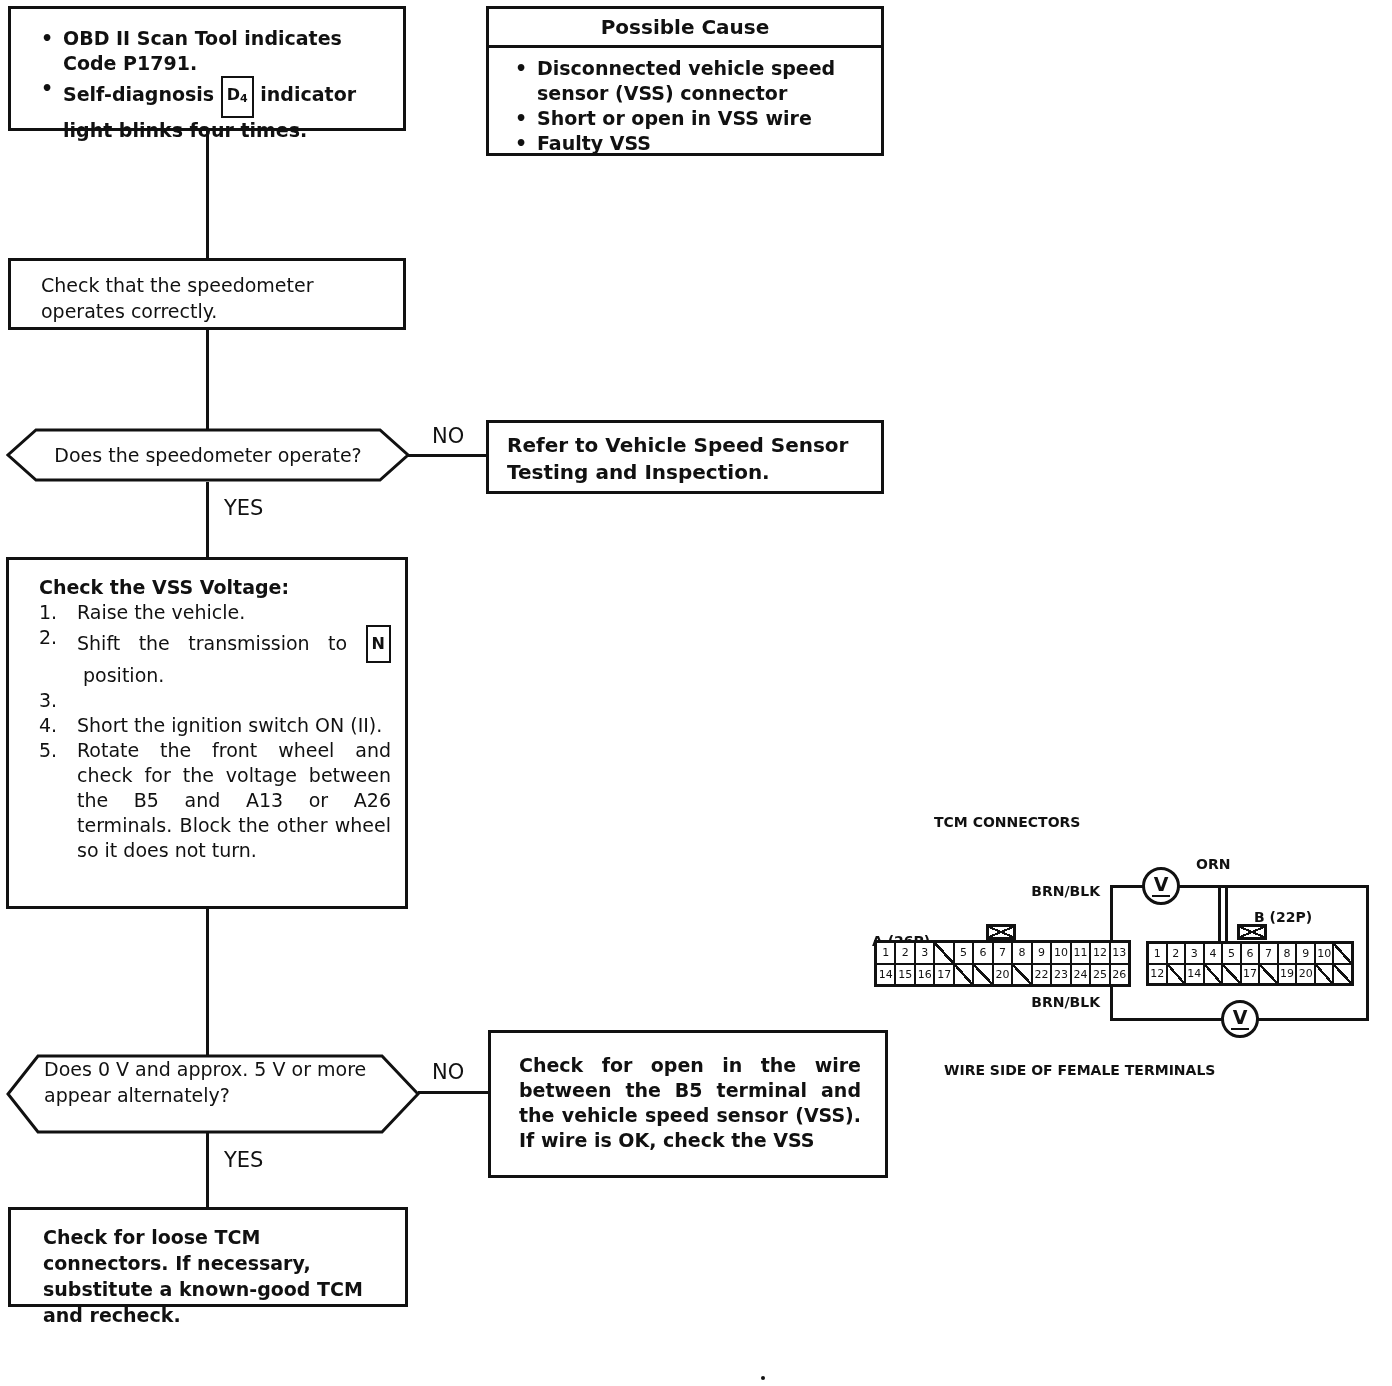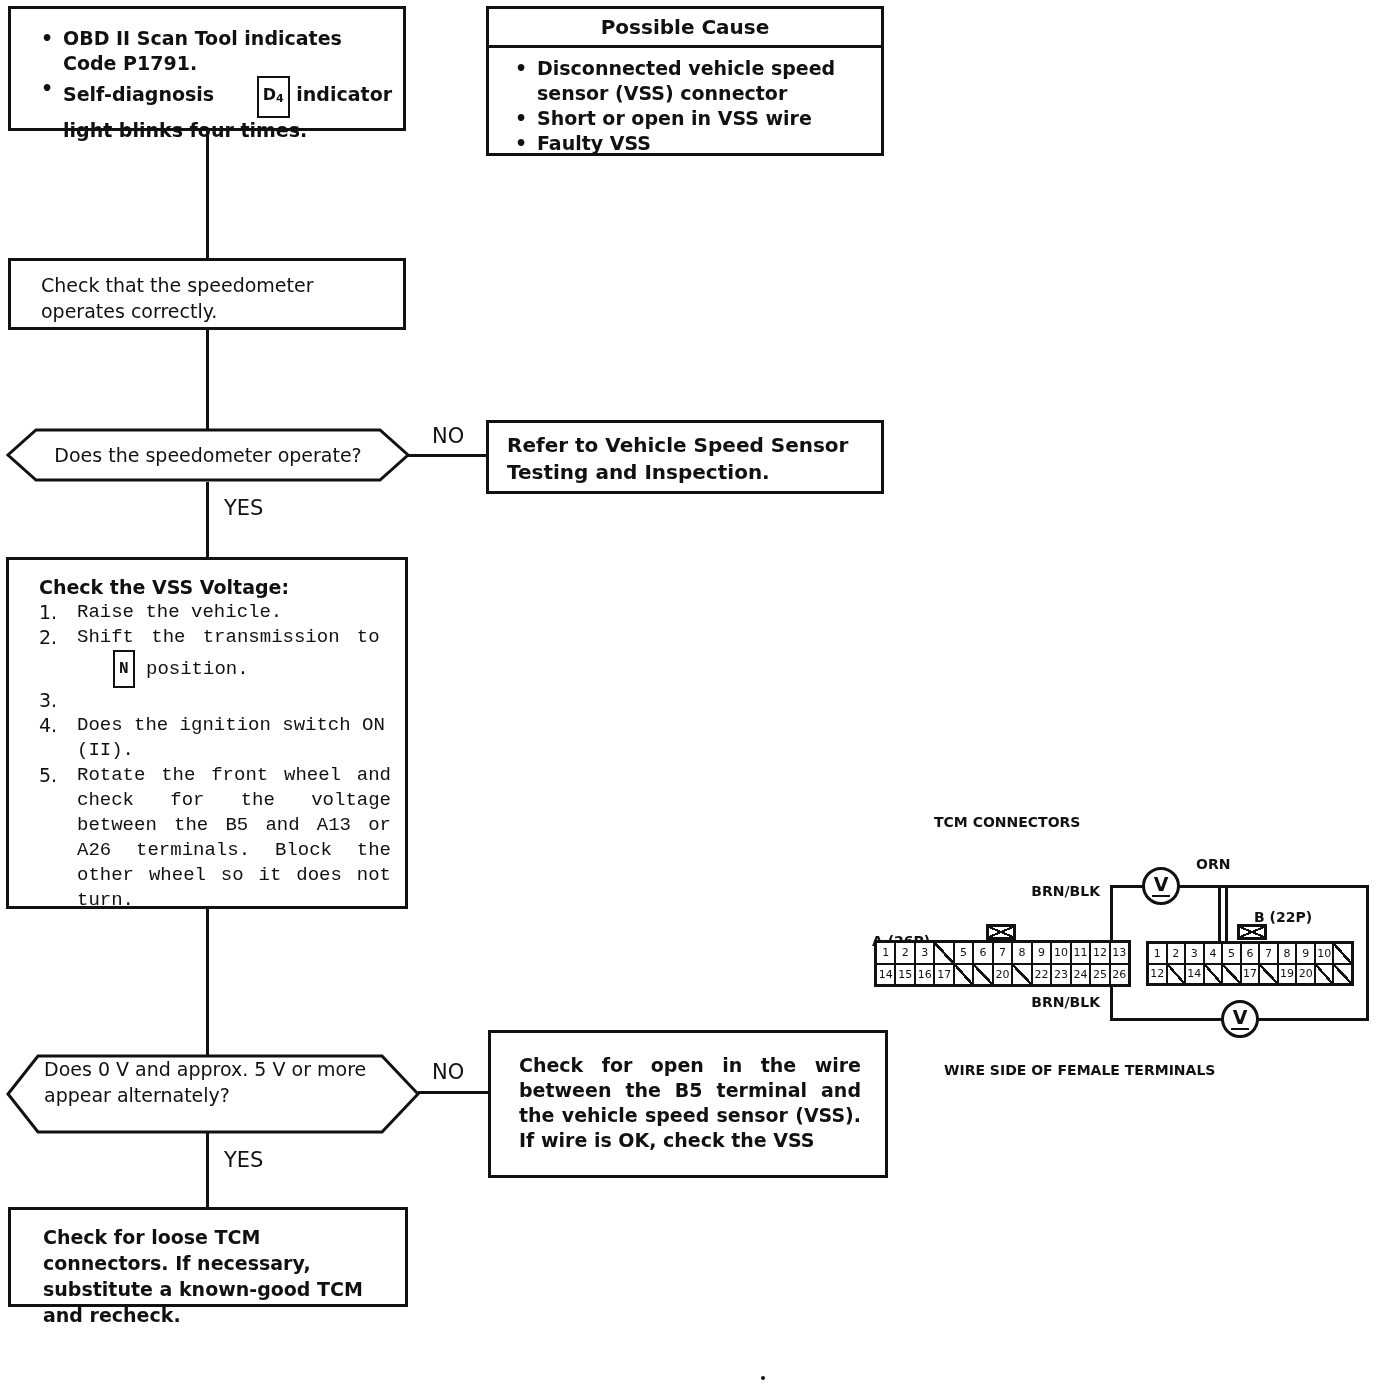--- a/index.html
+++ b/index.html
@@ -17,26 +17,26 @@
   .flow-label { position:absolute; font-size:21px; color:#111; white-space:nowrap; }
   .blist { list-style:none; margin:0; padding:0; }
   .blist li { display:flex; }
   .blist .bdot { flex:none; width:22px; }
   .hexwrap { position:absolute; }
   .hexwrap svg { position:absolute; left:0; top:0; }
   .hextext { position:absolute; left:0; top:0; right:0; bottom:0; display:flex;
     align-items:center; font-size:19px; line-height:26px; }
   .hextext.center { justify-content:center; }
   .ibox { display:inline-block; border:2px solid #111; padding:8px 4px; line-height:18px;
-    font-size:16px; font-weight:bold; vertical-align:1px;margin-left:36px; }
+    font-size:16px; font-weight:bold; vertical-align:1px; }
   .ibox sub { font-size:11px; vertical-align:-2px; }
   .steps { list-style:none; margin:0; padding:0; }
   .steps li { display:flex; }
   .steps .num { flex:none; width:38px; }
-  .steps .stext { flex:1; padding-right:8px;font-family:Liberation Mono, monospace; }
+  .steps .stext { flex:1; padding-right:8px; }
   .justify { text-align:justify; }
   .pin-grid { position:absolute; border:3px solid #111; background:#fff;
     box-sizing:border-box; display:flex; flex-direction:column; }
   .pin-row { display:flex; flex:1; }
   .pin-row + .pin-row { border-top:2px solid #111; }
   .pin-cell { flex:1; border-left:2px solid #111; display:flex; align-items:center;
     justify-content:center; font-size:11px; color:#111; overflow:hidden; }
   .pin-cell:first-child { border-left:none; }
   .pin-cell.hatch { background:linear-gradient(to top right,
       transparent 45%, #111 45%, #111 55%, transparent 55%); }
@@ -128,21 +128,21 @@
         <span class="num">2.</span>
         <span class="stext justify">
           <span>Shift the transmission to&nbsp;</span><span class="ibox">N</span><span>&nbsp;position.</span>
         </span>
       </li>
       <li>
         <span class="num">3.</span>
       </li>
       <li>
         <span class="num">4.</span>
-        <span class="stext">Does the ignition switch ON (II).</span>
+        <span class="stext">Short the ignition switch ON (II).</span>
       </li>
       <li>
         <span class="num">5.</span>
         <span class="stext justify">Rotate the front wheel and check for the voltage between the B5 and A13 or A26 terminals. Block the other wheel so it does not turn.</span>
       </li>
     </ol>
   </div>
 
   <div class="vline" style="left:206px; top:909px; width:3px; height:147px;"></div>
 

